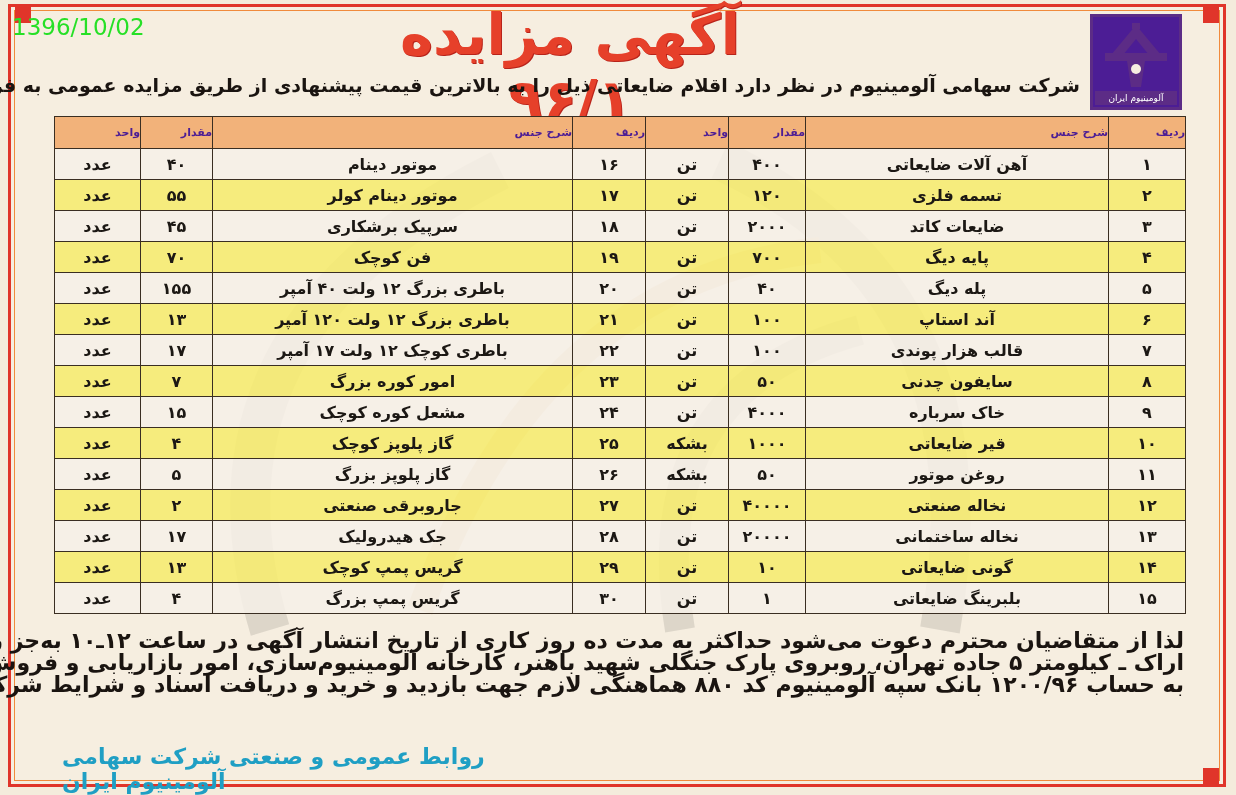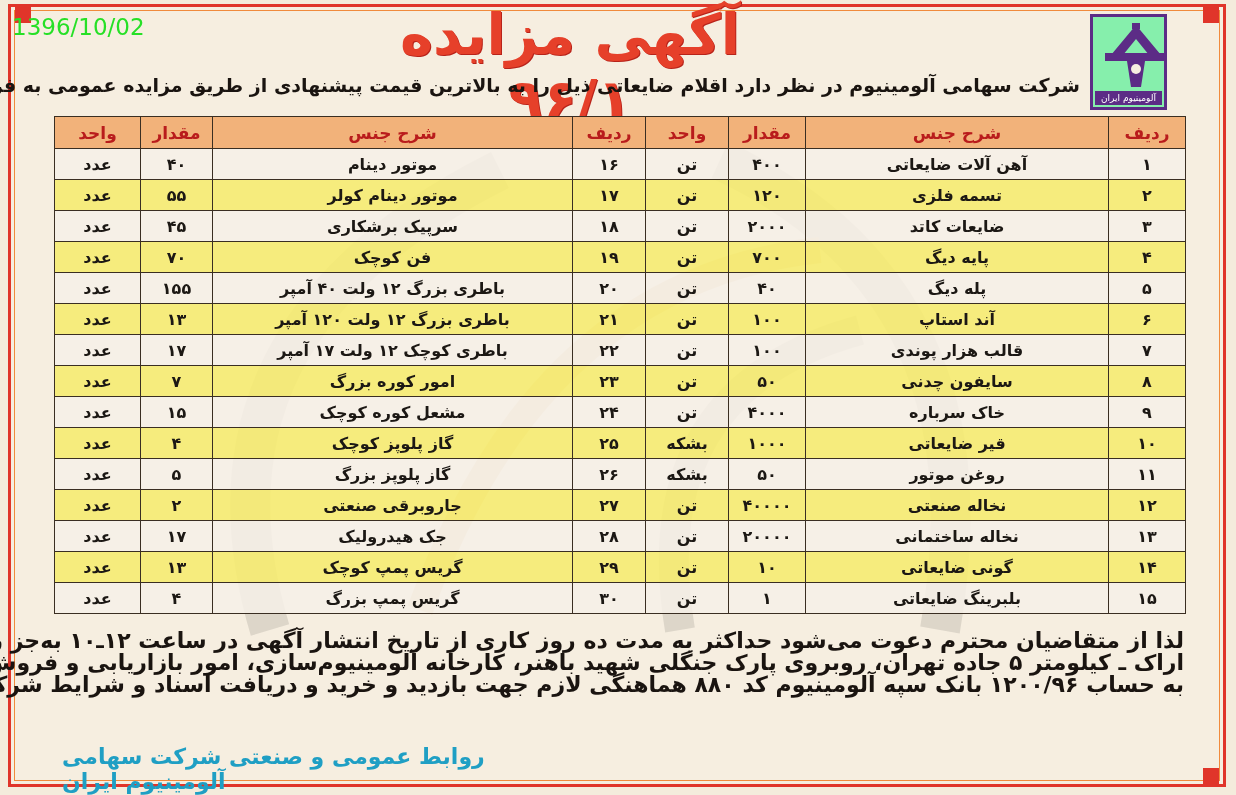--- a/index.html
+++ b/index.html
@@ -30,22 +30,22 @@
     color:#26e026; font-family:"DejaVu Sans", sans-serif; font-size:23px;
   }
   .title {
     position:absolute; left:360px; top:2px; width:420px; text-align:center;
     color:#e6402a; font-size:56px; font-weight:bold;
     font-family:"DejaVu Sans", sans-serif;
     text-shadow:1px 1px 0 #b8231a;
     direction:rtl;
   }
   .logo {
-    position:absolute; left:1090px; top:14px; width:77px; height:96px;
-    border:3px solid #5c2c86; box-sizing:border-box; background:#86efac;
+    position:absolute; left:1090px; top:14px; width:92px; height:96px;
+    border:3px solid #5c2c86; box-sizing:border-box; background:#4c1d95;
   }
   .logo svg { position:absolute; left:8px; top:4px; }
   .logo-caption {
     position:absolute; left:2px; right:2px; bottom:2px; height:14px;
     background:#5c2c86; color:#fff; font-size:9px; text-align:center; line-height:14px;
     direction:rtl;
   }
   .intro {
     position:absolute; left:58px; top:74px; width:1022px;
     direction:rtl; text-align:right; font-size:19px; font-weight:bold; color:#1a1410;
@@ -55,21 +55,21 @@
     position:absolute; left:54px; top:116px; width:1131px;
     border-collapse:collapse; direction:rtl;
     font-size:16px; font-weight:bold; color:#1c1814;
     table-layout:fixed;
   }
   table.items th, table.items td {
     border:1.5px solid #3a2e22; text-align:center; height:30px; padding:0;
     white-space:nowrap; overflow:hidden;
   }
   table.items th {
-    background:#f2b27a; color:#b91c1c; font-size:17px; height:31px;
+    background:#f2b27a; color:#4c1d95; font-size:11px; height:31px;text-align:right;
   }
   table.items tr.odd td { background:rgba(246,240,232,0.85); }
   table.items tr.even td { background:rgba(246,236,110,0.88); }
   .footer-text {
     position:absolute; right:52px; top:630px; width:1130px;
     direction:rtl; text-align:right;
     font-size:22px; font-weight:bold; color:#1a1410; line-height:22px;
   }
   .footer-text div { white-space:nowrap; }
   .signature {

